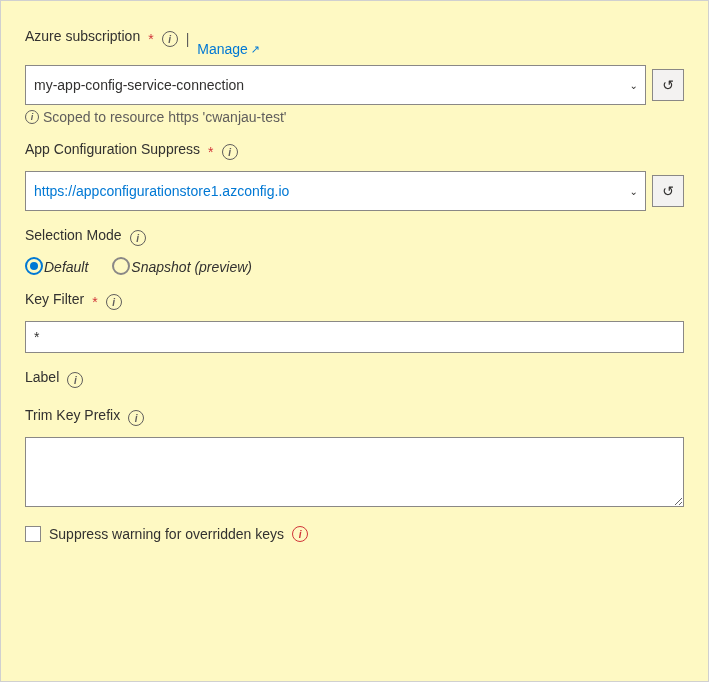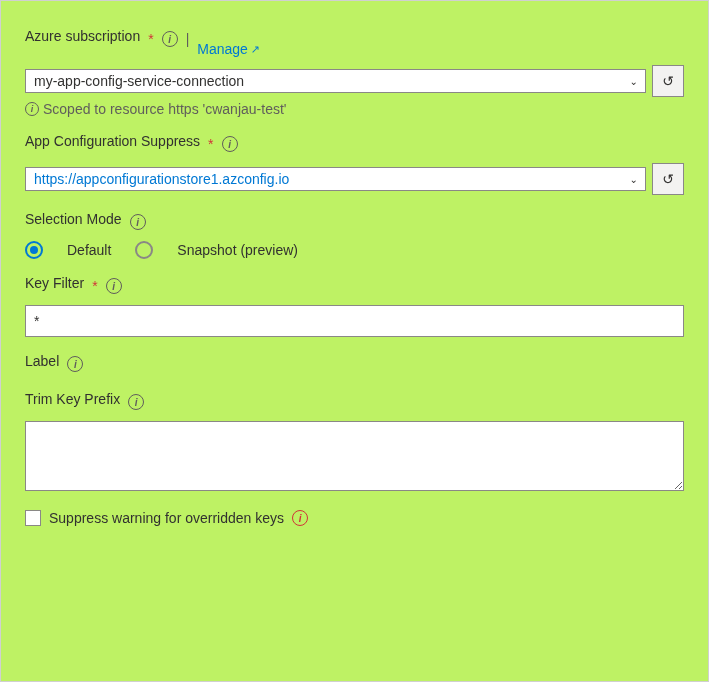--- a/index.html
+++ b/index.html
@@ -12,21 +12,21 @@
 
     body {
       background: #f5f5f5;
       display: flex;
       justify-content: center;
       align-items: center;
       min-height: 100vh;
     }
 
     .panel {
-      background: #bef264;
+      background: #fef9c3;
       border: 1px solid #d0d0d0;
       width: 709px;
       min-height: 682px;
       padding: 20px 24px 24px 24px;
     }
 
     .field-group {
       margin-bottom: 16px;
     }
 
@@ -89,21 +89,21 @@
 
     .dropdown-wrapper {
       flex: 1;
       position: relative;
       display: flex;
       align-items: center;
     }
 
     .dropdown-wrapper select {
       width: 100%;
-      height: 24px;
+      height: 40px;
       border: 1px solid #8a8886;
       padding: 0 43px 0 8px;
       background: #ffffff;
       appearance: none;
       -webkit-appearance: none;
       font-size: 14px;
       color: #323130;
       cursor: pointer;
     }
 
@@ -170,23 +170,24 @@
 
     .radio-group {
       display: flex;
       align-items: center;
       gap: 24px;
       margin-top: 4px;
     }
 
     .radio-option {
       display: flex;
-      align-items: center;
-      gap: 24px;
-      cursor: pointer;
+      align-items: flex-end;
+      gap: 1px;
+      cursor: pointer;
+      font-style: italic;
     }
 
     .radio-circle {
       width: 18px;
       height: 18px;
       border-radius: 50%;
       border: 2px solid #8a8886;
       display: flex;
       align-items: center;
       justify-content: center;

